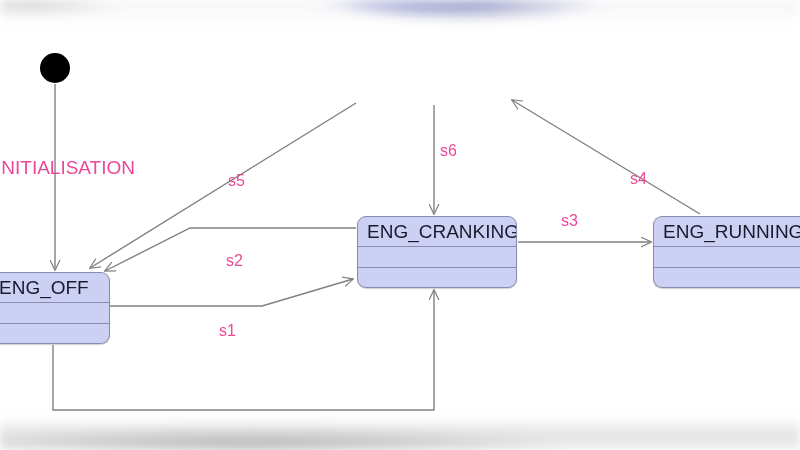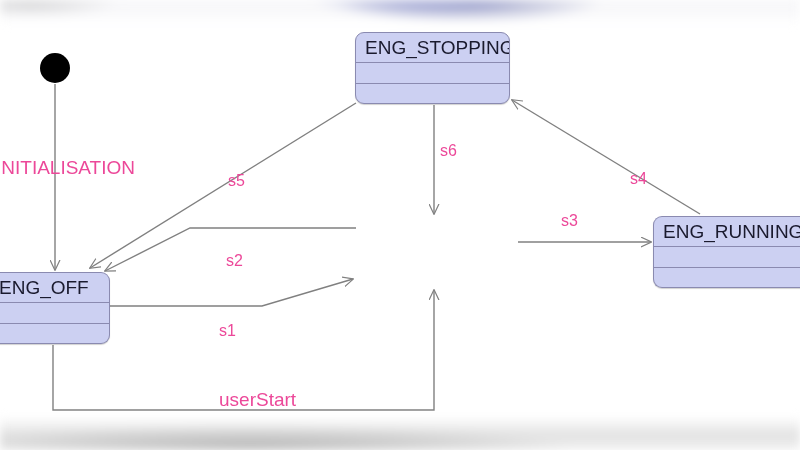--- a/index.html
+++ b/index.html
@@ -133,26 +133,26 @@
   </svg>
 
   <div class="initial-node" style="left:40px; top:53px;"></div>
 
   <div class="state clip-left" style="left:-10px; top:272px; width:120px; height:72px;">
     <div class="title">ENG_OFF</div>
     <div class="compartment"></div>
     <div class="compartment"></div>
   </div>
 
-  <div class="state" style="left:355px; top:32px; width:155px; height:72px;">
-    <div class="title">ENG_STOPPING</div>
+
+  <div class="state" style="left:357px; top:216px; width:160px; height:72px;">
+    <div class="title">ENG_CRANKING</div>
     <div class="compartment"></div>
     <div class="compartment"></div>
   </div>
-
 
   <div class="state clip-right" style="left:653px; top:216px; width:160px; height:72px;">
     <div class="title">ENG_RUNNING</div>
     <div class="compartment"></div>
     <div class="compartment"></div>
   </div>
 
   <div class="edge-label big" style="left:-4px; top:157px;">INITIALISATION</div>
 
   <div class="edge-label" style="left:228px; top:172px;text-align:center;">s5</div>
@@ -160,17 +160,16 @@
   <div class="edge-label" style="left:440px; top:142px;">s6</div>
 
   <div class="edge-label" style="left:608px; top:170px;margin-left:22px;">s4</div>
 
   <div class="edge-label" style="left:226px; top:252px;">s2</div>
 
   <div class="edge-label" style="left:561px; top:212px;">s3</div>
 
   <div class="edge-label" style="left:219px; top:322px;">s1</div>
 
-  <div class="edge-label big" style="left:219px; top:389px;">userStart</div>
 
   <div class="blur-band-bottom"></div>
 
 </div>
 
 </body></html>

